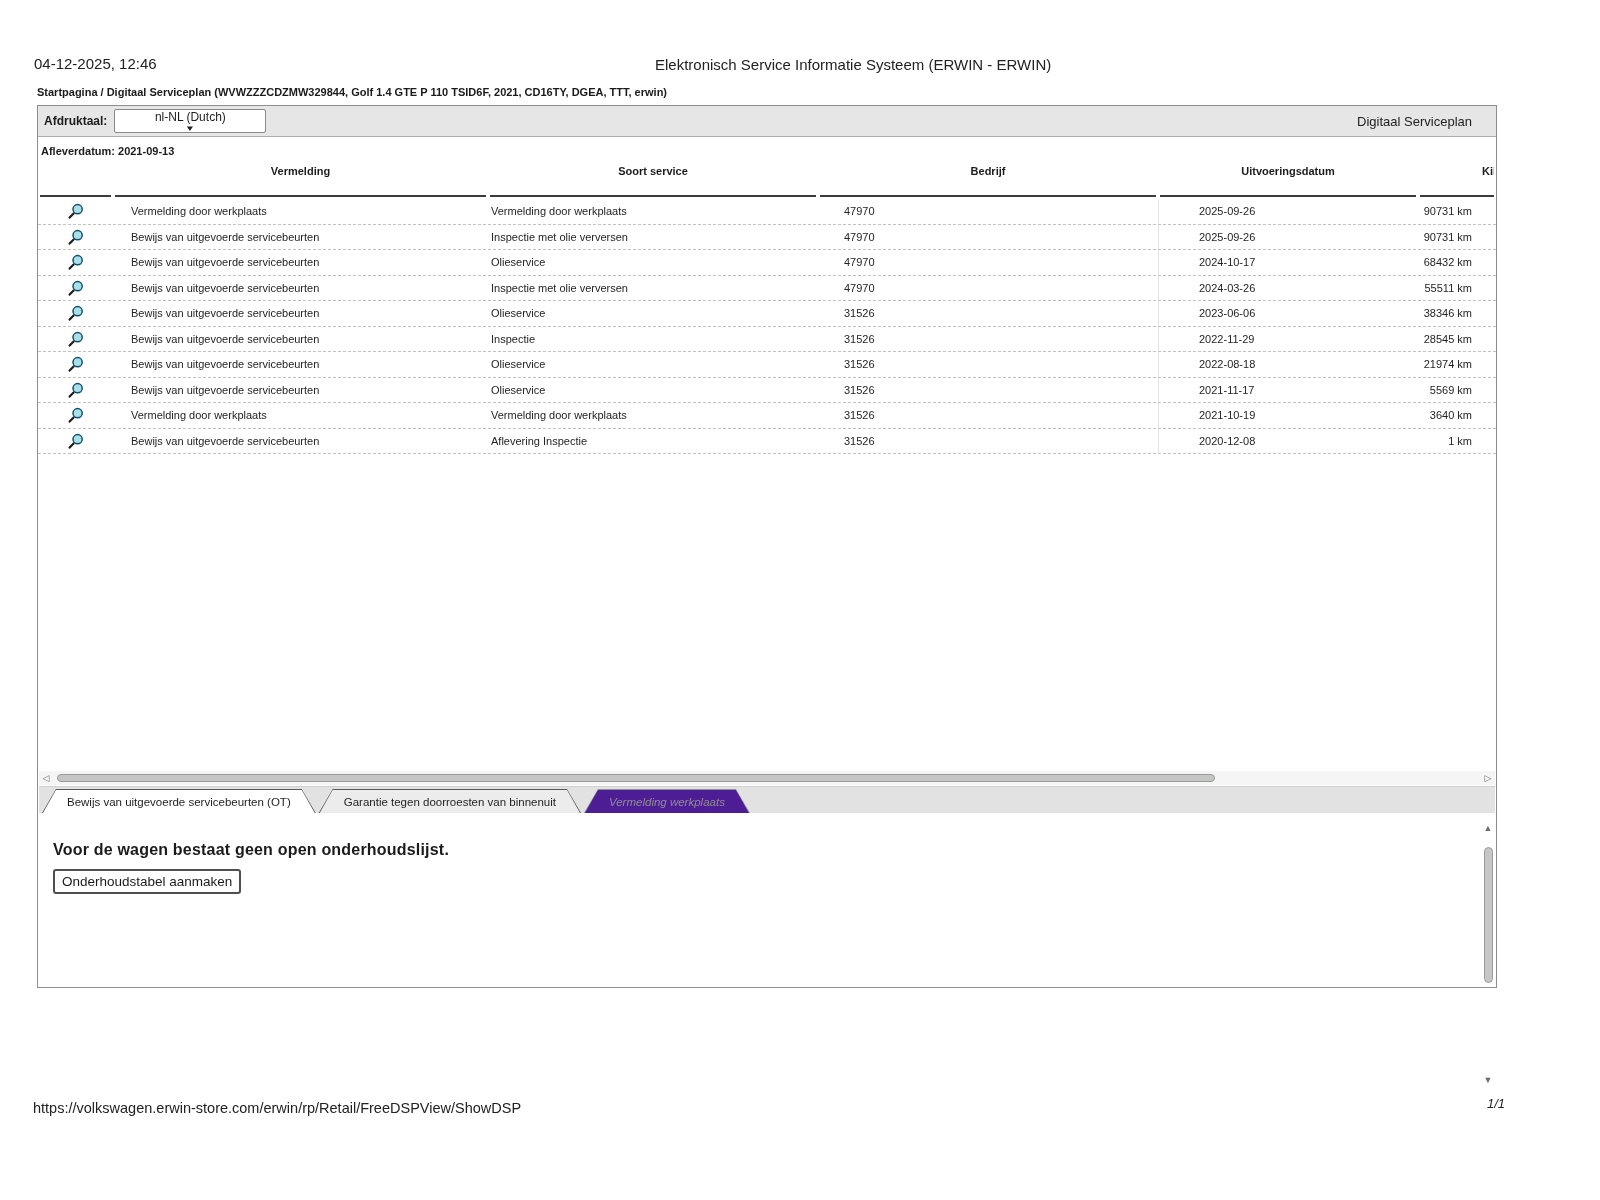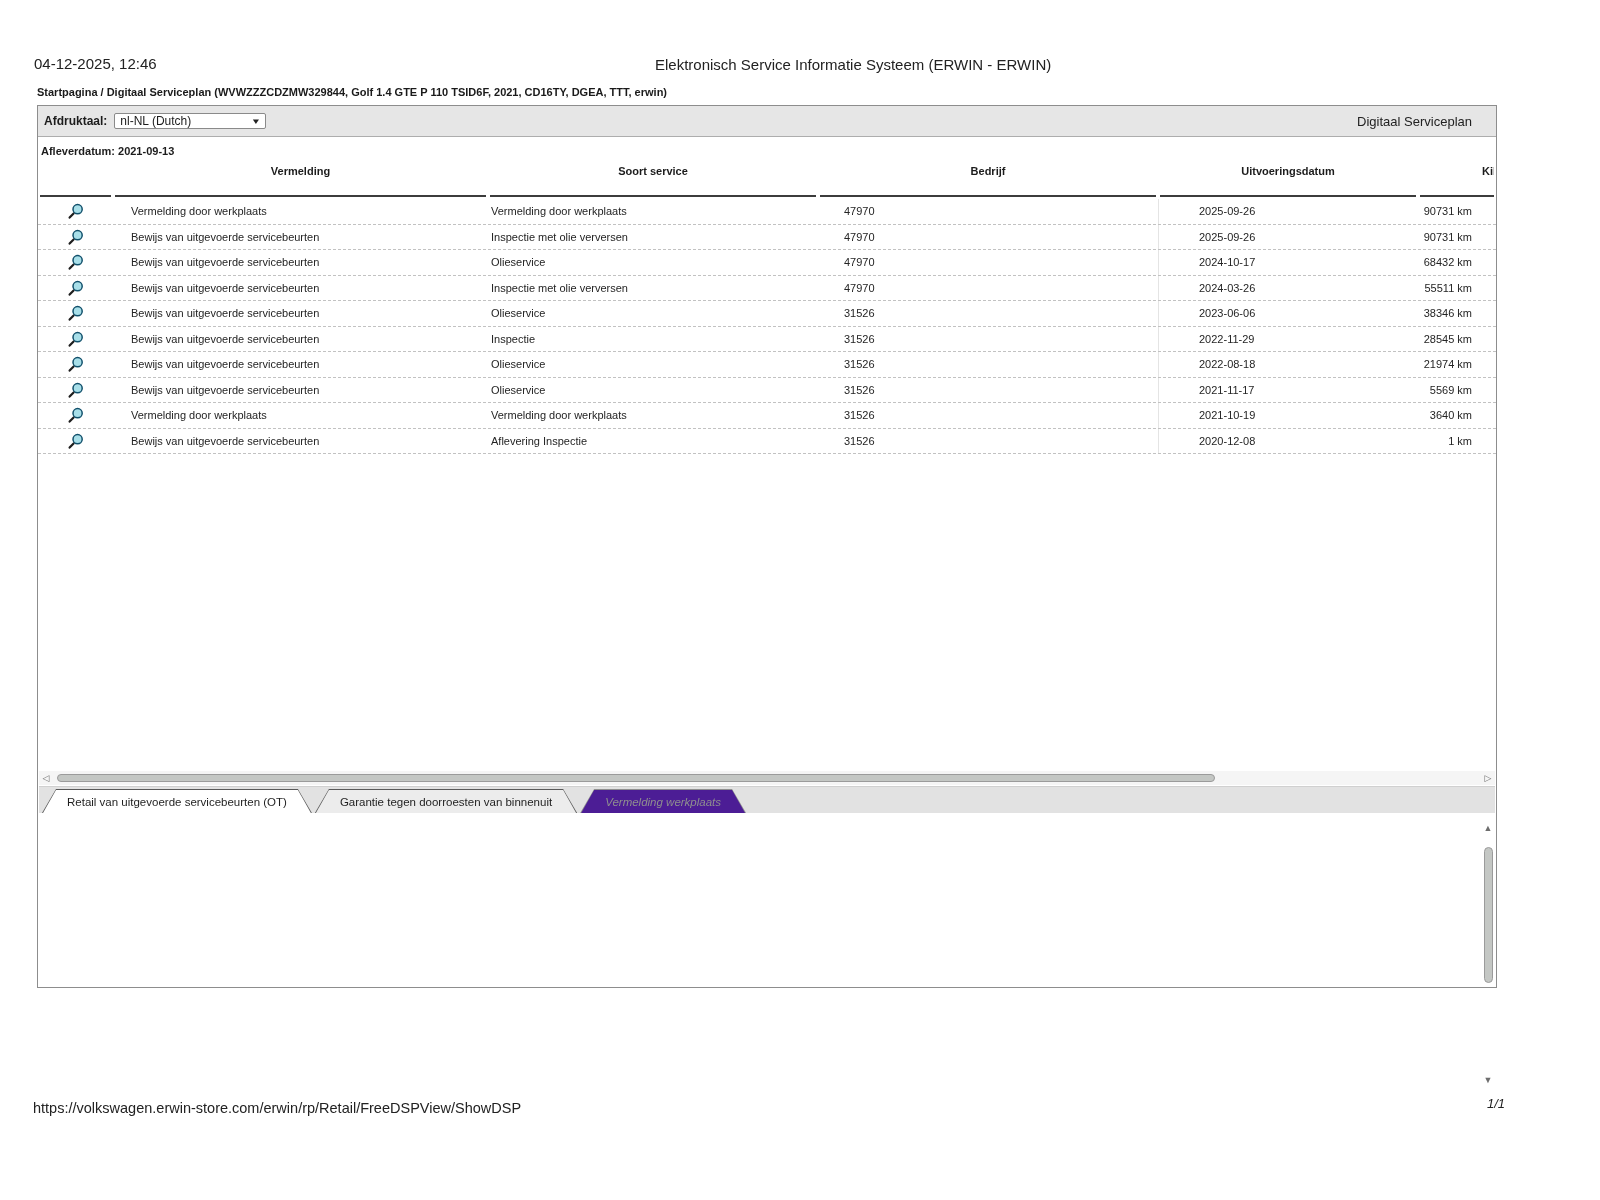--- a/index.html
+++ b/index.html
@@ -22,24 +22,24 @@
     border:1px solid #8d8d8d; background:#fff;
   }
 
   .toolbar {
     position:absolute; left:0; right:0; top:0; height:31px;
     background:#e6e6e6; border-bottom:1px solid #adadad;
     display:flex; align-items:center;
   }
   .lang-label { font-weight:bold; font-size:12px; margin-left:6px; }
   .lang-select {
-    margin-left:7px; width:152px; height:16px; background:#fff;
+    margin-left:7px; width:152px; height:24px; background:#fff;
     border:1px solid #8a8a8a; border-radius:2px; font-size:12px;
     display:flex; align-items:center; justify-content:space-between;
-    padding:0 5px; cursor:default;
+    padding:0 5px; cursor:default;flex-direction:column;
   }
   .lang-caret { font-size:8px; color:#222; transform:scaleX(1.3); }
   .panel-title { margin-left:auto; margin-right:24px; font-size:13px; color:#222; }
 
   .afleverdatum { position:absolute; left:3px; top:39px; font-size:11px; font-weight:bold; }
 
   
   .thead, .trow {
     display:grid;
     grid-template-columns:75px 375px 330px 340px 260px 1fr;
@@ -320,32 +320,36 @@
 </div>
 
   <div class="hscroll">
     <span class="h-arrow">◁</span>
     <div class="hthumb"></div>
     <span class="h-arrow">▷</span>
   </div>
 
   <div class="tabstrip">
   <div class="tab-outer tab-active">
-    <div class="tab-inner">Retail van uitgevoerde servicebeurten (OT)</div>
+    <div class="tab-inner">Bewijs van uitgevoerde servicebeurten (OT)</div>
   </div>
 
   <div class="tab-outer tab-normal">
     <div class="tab-inner">Garantie tegen doorroesten van binnenuit</div>
   </div>
 
   <div class="tab-outer tab-disabled">
     <div class="tab-inner">Vermelding werkplaats</div>
   </div>
 </div>
 
+  <div class="bottom-panel">
+    <div class="no-list-msg">Voor de wagen bestaat geen open onderhoudslijst.</div>
+    <button class="create-btn">Onderhoudstabel aanmaken</button>
+  </div>
 
   <div class="vscroll">
     <span class="v-arrow">▲</span>
     <div class="vthumb"></div>
     <span class="v-arrow v-arrow-down">▼</span>
   </div>
 
 </div>
 
 <div class="footer-url">https://volkswagen.erwin-store.com/erwin/rp/Retail/FreeDSPView/ShowDSP</div>

